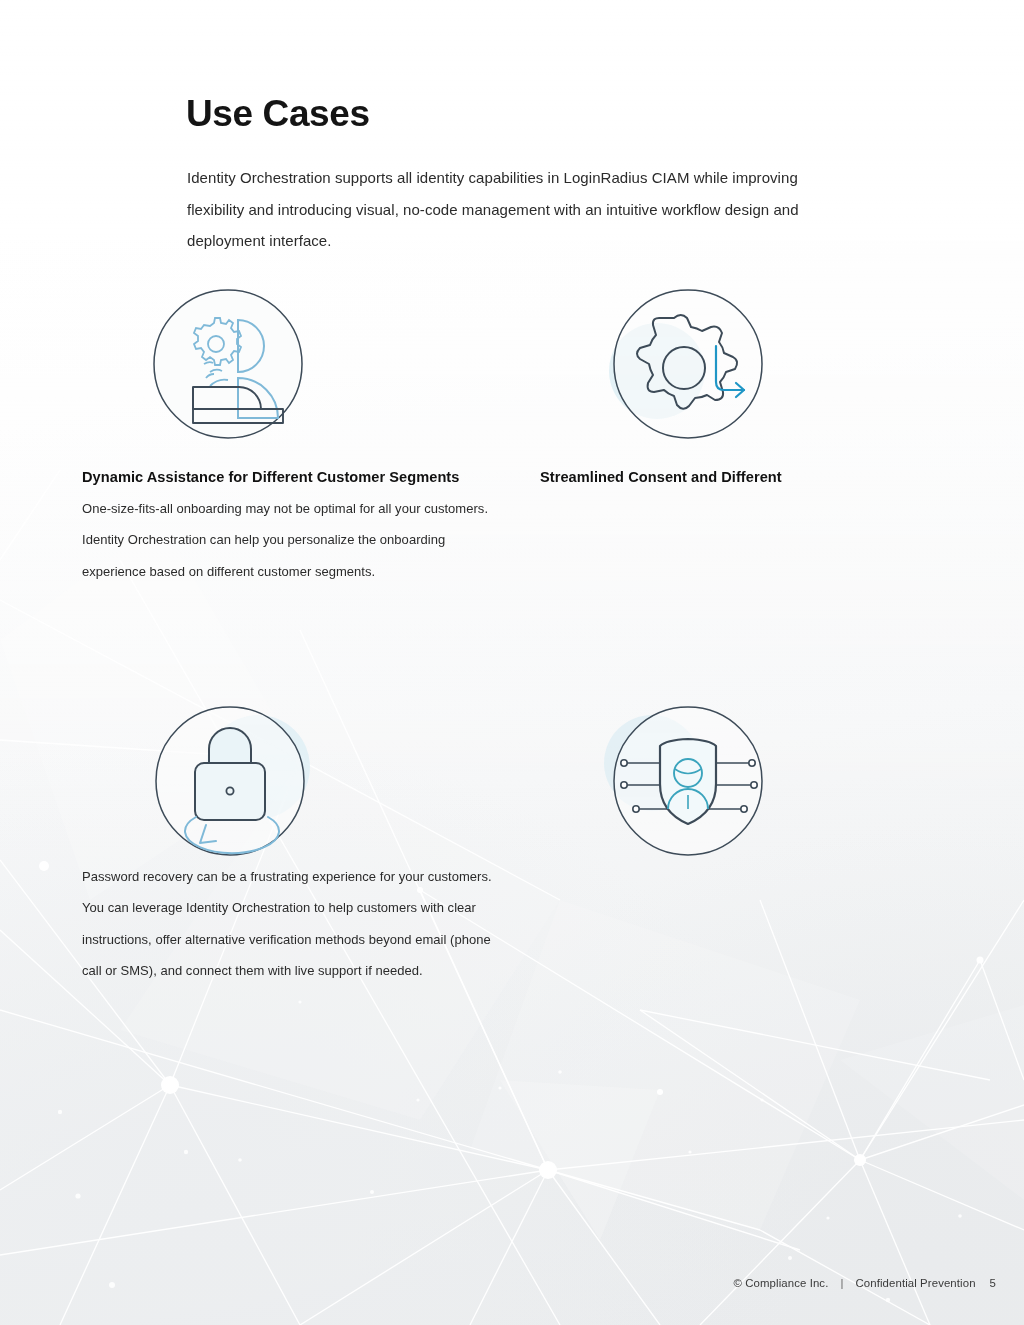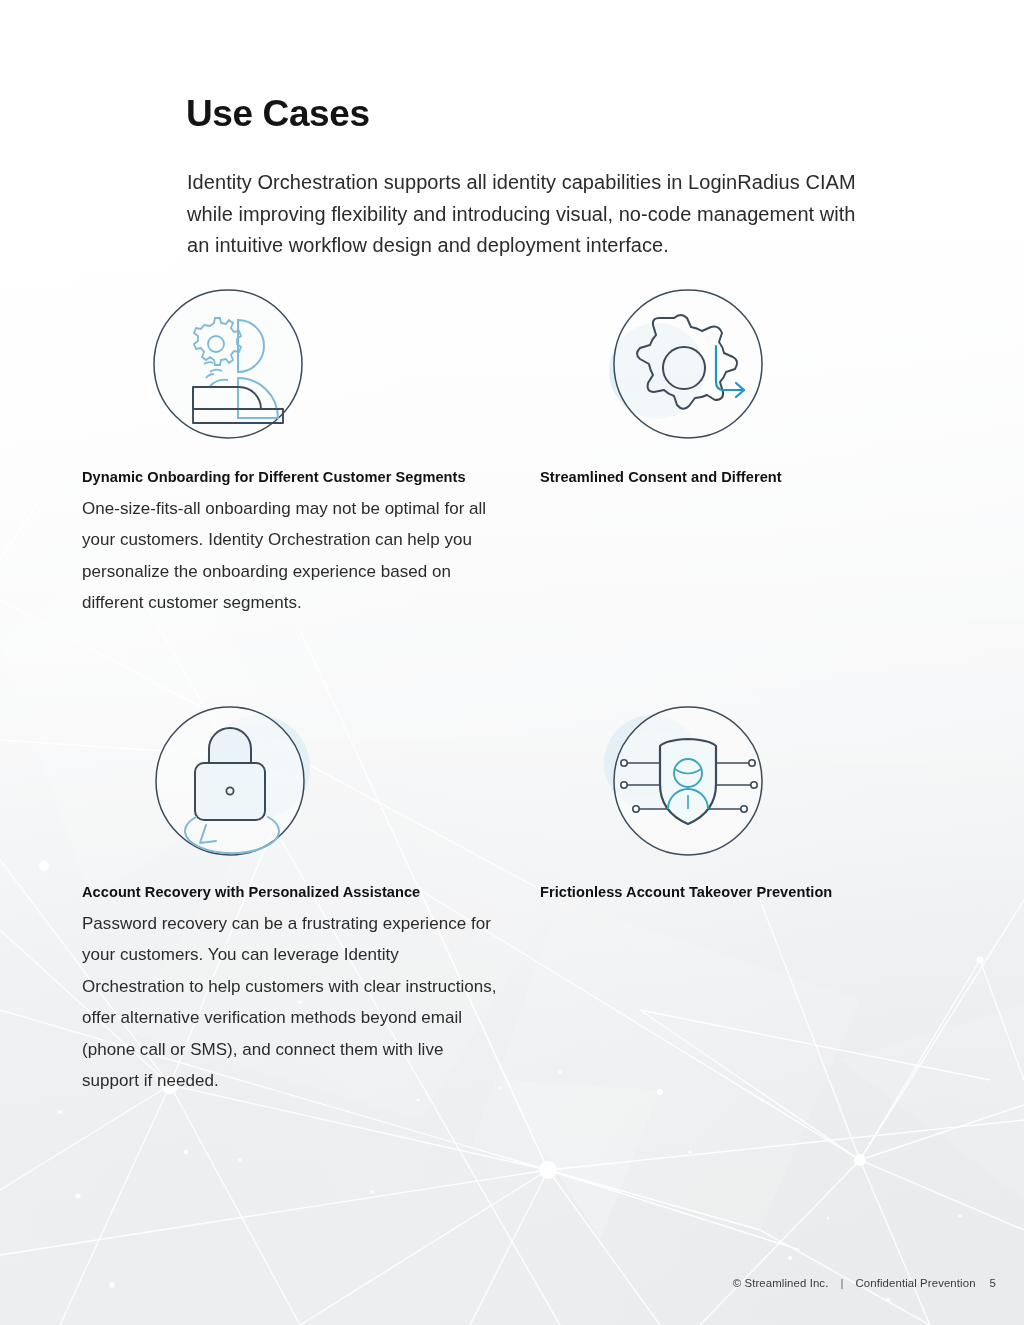--- a/index.html
+++ b/index.html
@@ -53,21 +53,21 @@
     font-weight: bold;
     letter-spacing: -0.4px;
     color: #141414;
     line-height: 1.15;
   }
   .intro {
     position: absolute;
     left: 187px;
     top: 147px;
     width: 672px;
-    font-size: 20px;
+    font-size: 15px;
     line-height: 31.5px;
     color: #2b2b2b;
     letter-spacing: 0.05px;
   }
 
   
   .cases {
     position: absolute;
     left: 0;
     top: 286px;
@@ -93,21 +93,21 @@
 
   .case-title {
     font-size: 14.6px;
     font-weight: bold;
     color: #111111;
     line-height: 31px;
     letter-spacing: 0.05px;
     margin-top: 16px;
   }
   .case-body {
-    font-size: 17px;
+    font-size: 13px;
     line-height: 31.4px;
     color: #2b2b2b;
     letter-spacing: 0.03px;
   }
   .case-body .mfa-link {
     color: #1f96c6;
     font-weight: bold;
   }
 
   
@@ -255,21 +255,21 @@
               <path d="M60 86 q6 -4 12 -1"></path>
               <path d="M56 92 q3 -4 8 -4"></path>
               <path d="M60 100 q8 -8 18 -6"></path>
               <path d="M54 78 q5 -3 9 -1"></path>
             </g>
 
             <path d="M43 101 L89 101 A22 22 0 0 1 111 123 L111 123 L43 123 Z" fill="none" stroke="#3d4b58" stroke-width="1.9" stroke-linejoin="round"></path>
             <path d="M43 101 L43 137 L133 137 L133 123 L111 123" fill="none" stroke="#3d4b58" stroke-width="1.9" stroke-linejoin="round"></path>
           </svg>
         </div>
-        <div class="case-title">Dynamic Onboarding for Different Customer Segments</div>
+        <div class="case-title">Dynamic Assistance for Different Customer Segments</div>
         <div class="case-body">One-size-fits-all onboarding may not be optimal for all your customers. Identity Orchestration can help you personalize the onboarding experience based on different customer segments.</div>
       </div>
 
       <div class="case c1">
         <div class="icon-wrap">
           <svg width="170" height="160" viewBox="0 0 170 160" xmlns="http://www.w3.org/2000/svg">
             <circle cx="55" cy="85" r="48" fill="#dcedf4" opacity="0.8"></circle>
             <circle cx="86" cy="78" r="74" fill="#fbfcfc" opacity="0.6"></circle>
             <circle cx="86" cy="78" r="74" fill="none" stroke="#3d4b58" stroke-width="1.5"></circle>
 
@@ -296,21 +296,20 @@
 
             <rect x="45" y="62" width="70" height="57" rx="9" fill="#eef6f9" stroke="#3d4b58" stroke-width="2"></rect>
             <circle cx="80" cy="90" r="3.6" fill="none" stroke="#3d4b58" stroke-width="1.8"></circle>
 
             <g stroke="#7fb9d8" stroke-width="2" fill="none" stroke-linecap="round">
               <path d="M46 116 A47 22 0 1 0 118 116"></path>
               <path d="M56 124 L50 142 L66 140" stroke-linejoin="round" fill="none"></path>
             </g>
           </svg>
         </div>
-        <div class="case-title">Account Recovery with Personalized Assistance</div>
         <div class="case-body">Password recovery can be a frustrating experience for your customers. You can leverage Identity Orchestration to help customers with clear instructions, offer alternative verification methods beyond email (phone call or SMS), and connect them with live support if needed.</div>
       </div>
 
       <div class="case c3">
         <div class="icon-wrap">
           <svg width="170" height="160" viewBox="0 0 170 160" xmlns="http://www.w3.org/2000/svg">
             <circle cx="50" cy="62" r="48" fill="#dcedf4" opacity="0.7"></circle>
             <circle cx="86" cy="80" r="74" fill="#fbfcfc" opacity="0.6"></circle>
             <circle cx="86" cy="80" r="74" fill="none" stroke="#3d4b58" stroke-width="1.5"></circle>
 
@@ -332,23 +331,22 @@
             </g>
 
             <path d="M86 38 q22 1 28 7 l0 38 q0 28 -28 40 q-28 -12 -28 -40 l0 -38 q6 -6 28 -7 z" fill="#f2f9fb" stroke="#3d4b58" stroke-width="2.2" stroke-linejoin="round"></path>
 
             <circle cx="86" cy="72" r="14" fill="none" stroke="#3ba4bd" stroke-width="1.9"></circle>
             <path d="M73 68 q13 9 26 0" fill="none" stroke="#3ba4bd" stroke-width="1.6"></path>
             <path d="M66 108 a20 20 0 0 1 40 0" fill="none" stroke="#3ba4bd" stroke-width="1.9"></path>
             <path d="M86 94 L86 108" stroke="#3ba4bd" stroke-width="1.6"></path>
           </svg>
         </div>
-        <div class="case-title">Frictionless Account Takeover Prevention</div>
       </div>
 
     </div>
 
     <div class="footer">
-      <span>© Streamlined Inc.</span><span class="sep">|</span><span>Confidential Prevention</span><span class="pagenum">5</span>
+      <span>© Compliance Inc.</span><span class="sep">|</span><span>Confidential Prevention</span><span class="pagenum">5</span>
     </div>
 
   </div>
 </div>
 
 </body></html>

